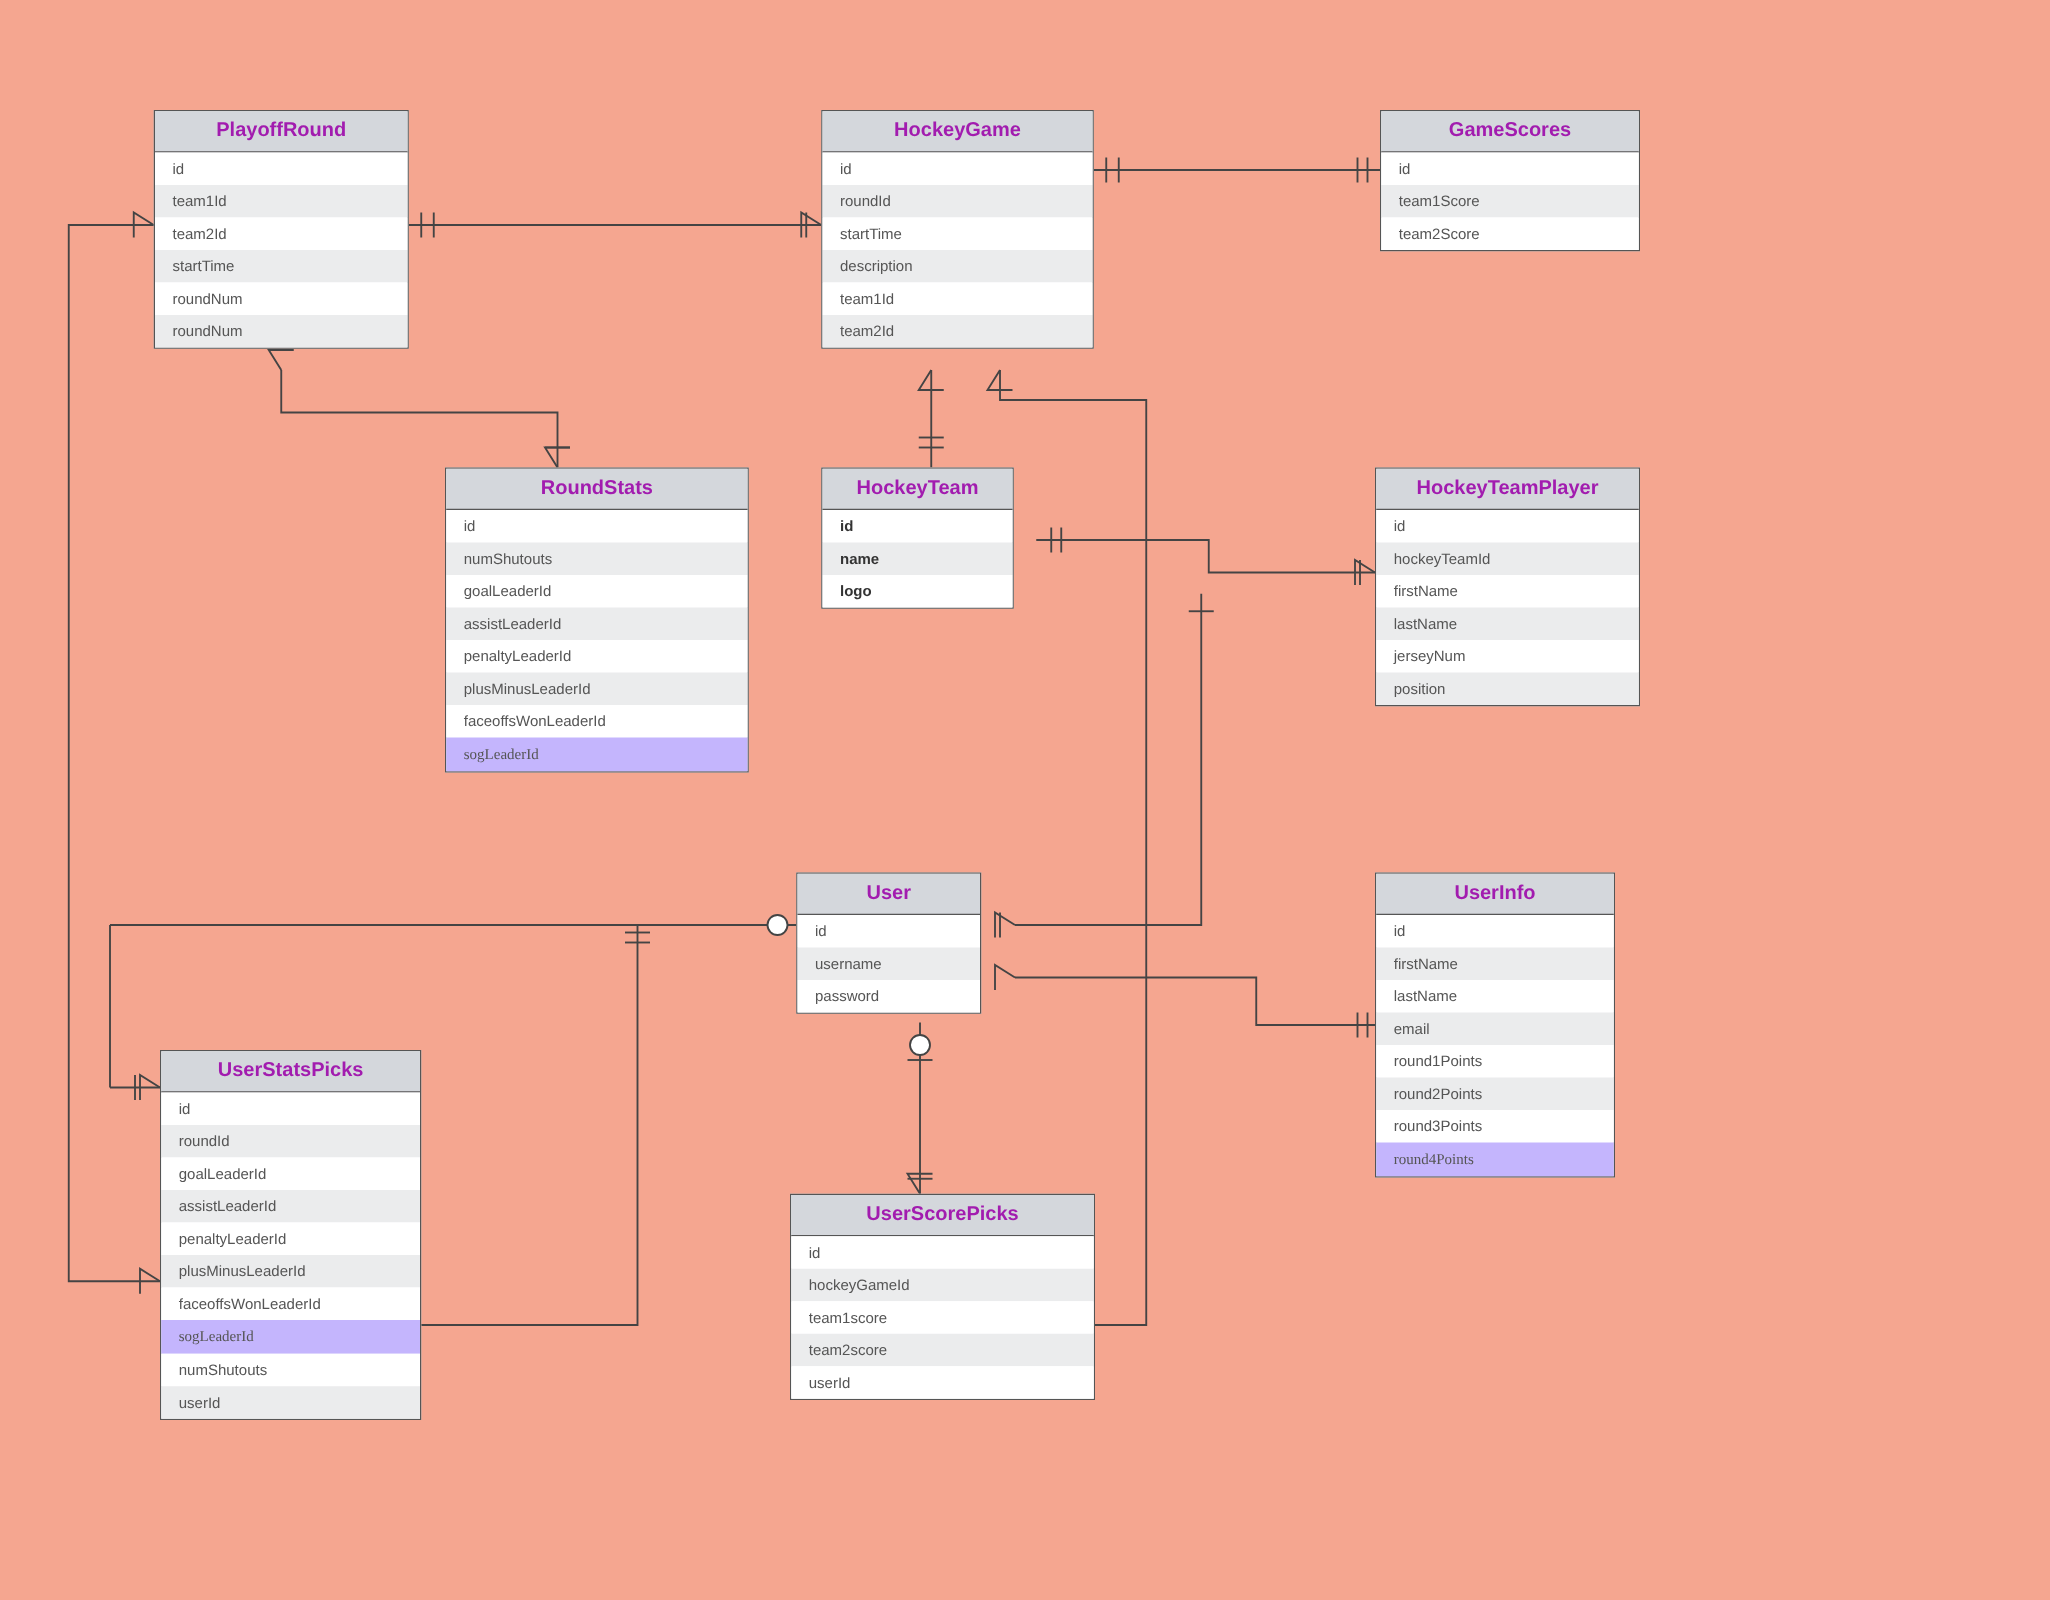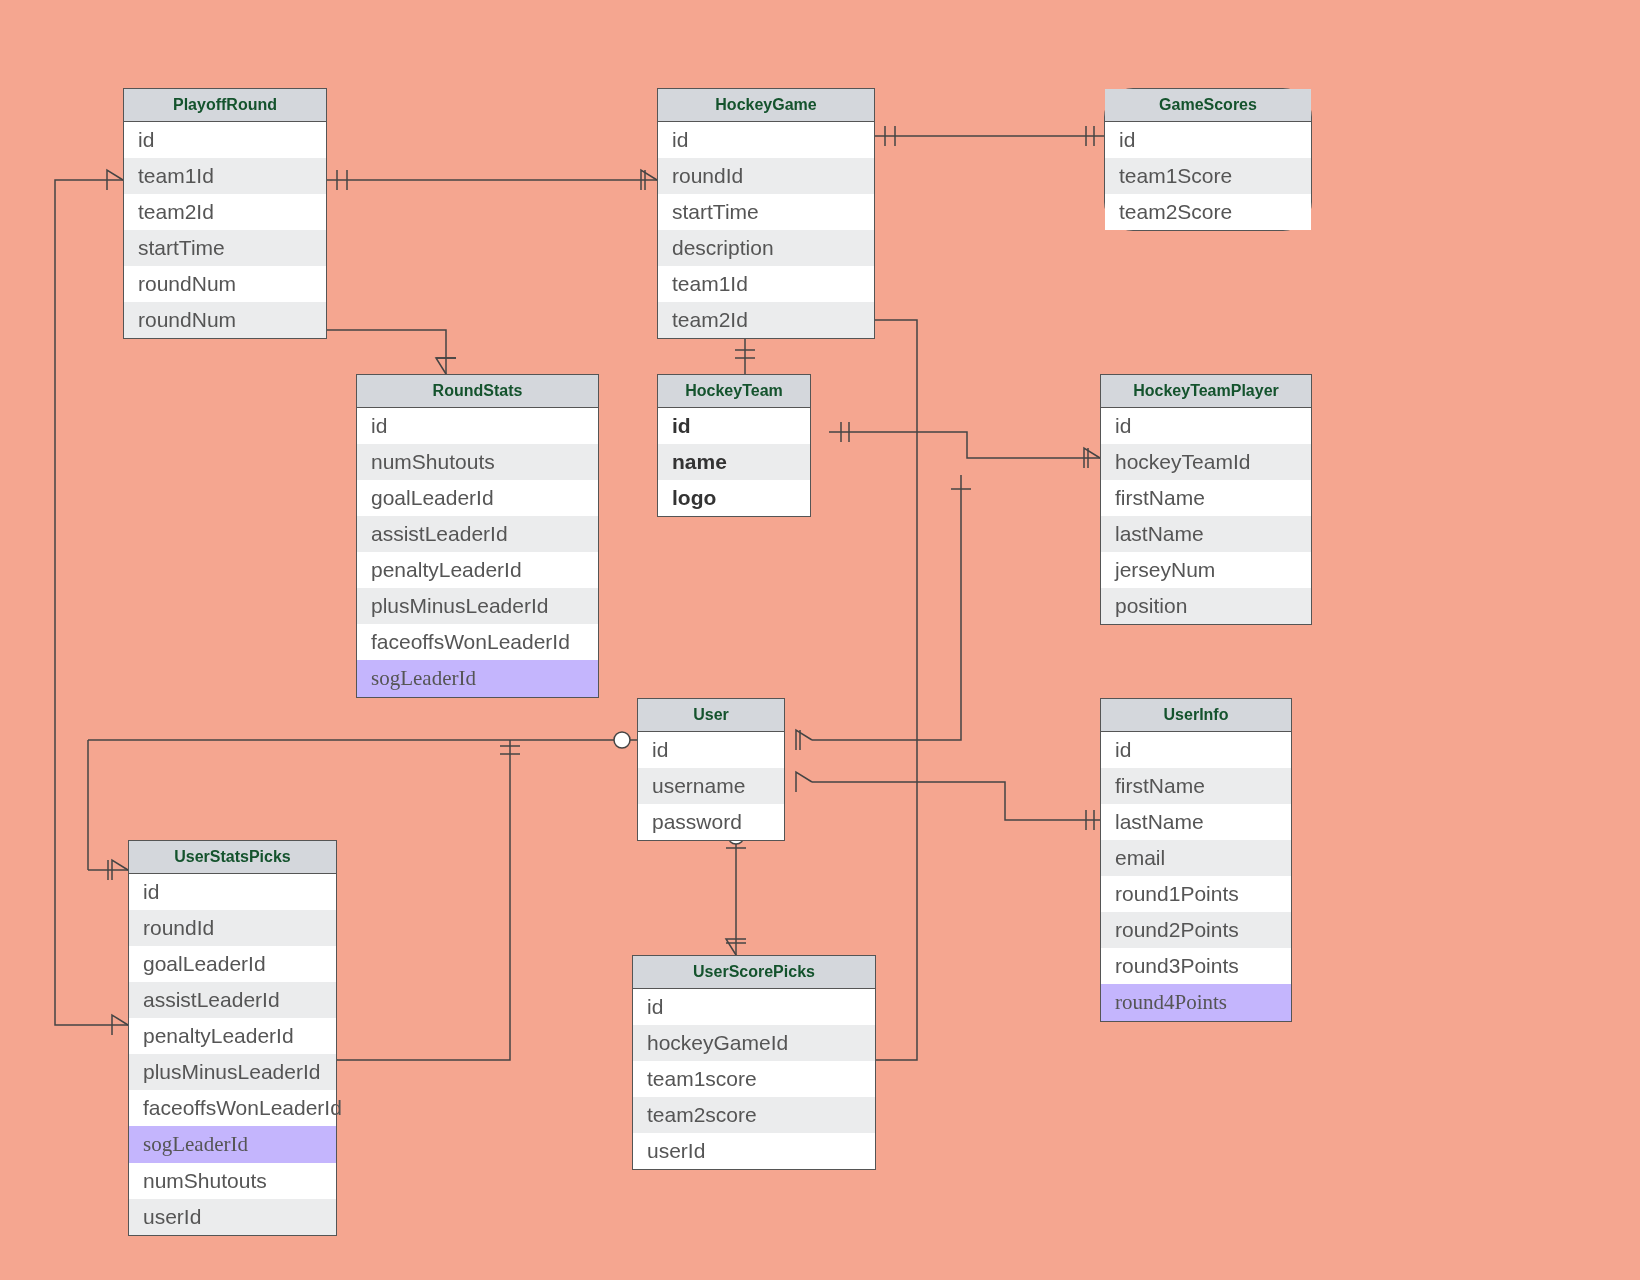--- a/index.html
+++ b/index.html
@@ -17,25 +17,25 @@
     border: 1.5px solid #555;
     font-size: 16px;
     color: #3b3b3b;
   }
   .entity-header {
     background: #d4d7dc;
     font-weight: 600;
     padding: 7px 6px;
     border-bottom: 1.5px solid #555;
     text-align: center;
-    color: #14532d;
+    color: #a21caf;
   }
   .entity-row {
     padding: 6px 14px;
-    font-size: 21px;
+    font-size: 12px;
     color: #555;
   }
   .entity-row:nth-child(even) {
     background: #fff;
   }
   .entity-row:nth-child(odd) {
     background: #ebeced;
   }
   .entity-rows .entity-row:first-child { background: #fff; }
   .entity-rows .entity-row:nth-child(2) { background: #ebeced; }
@@ -152,21 +152,21 @@
   <div class="entity-rows">
     <div class="entity-row">id</div>
     <div class="entity-row">roundId</div>
     <div class="entity-row">startTime</div>
     <div class="entity-row">description</div>
     <div class="entity-row">team1Id</div>
     <div class="entity-row">team2Id</div>
   </div>
 </div>
 
-<div class="entity" style="left:1104px; top:88px; width:208px;border-radius:29px;">
+<div class="entity" style="left:1104px; top:88px; width:208px;">
   <div class="entity-header">GameScores</div>
   <div class="entity-rows">
     <div class="entity-row">id</div>
     <div class="entity-row">team1Score</div>
     <div class="entity-row">team2Score</div>
   </div>
 </div>
 
 <div class="entity" style="left:356px; top:374px; width:243px;">
   <div class="entity-header">RoundStats</div>

